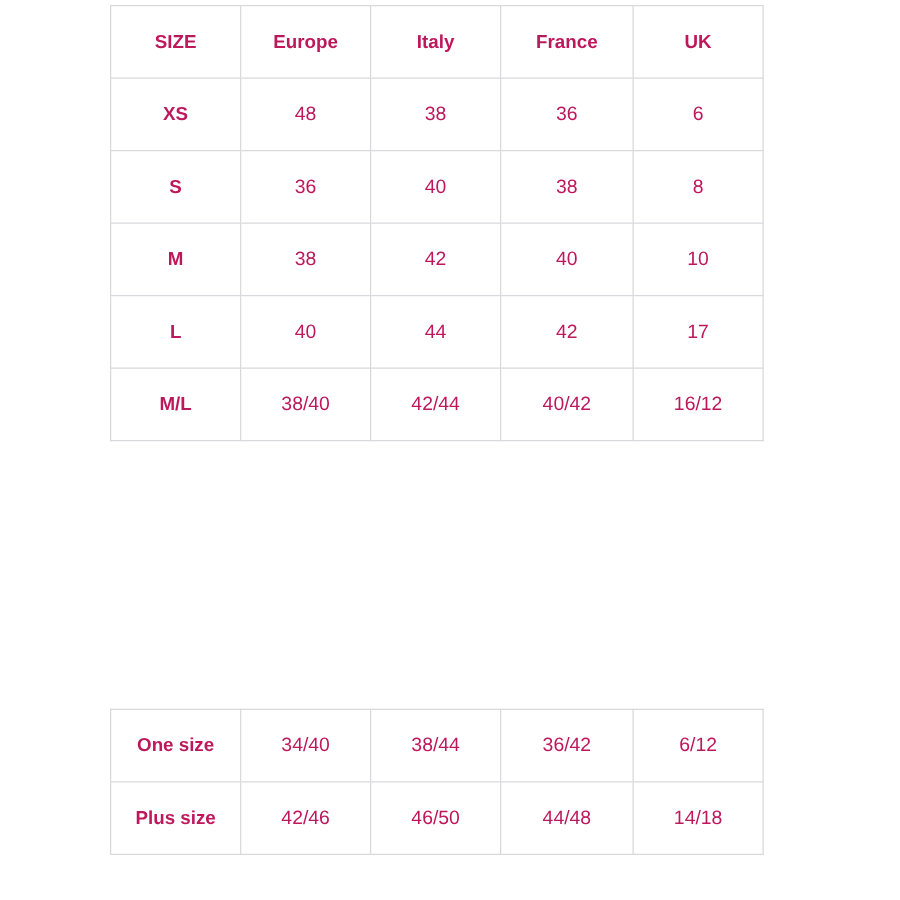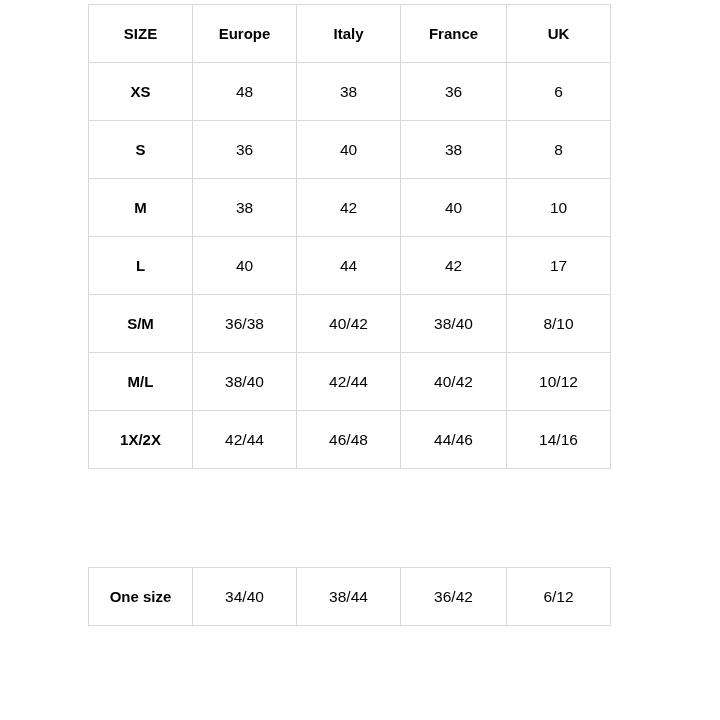--- a/index.html
+++ b/index.html
@@ -28,21 +28,21 @@
   table.size-table {
     border-collapse: collapse;
     width: 522px;
     table-layout: fixed;
   }
   table.size-table td, table.size-table th {
     border: 1px solid #d9d9dd;
     height: 57px;
     text-align: center;
     vertical-align: middle;
-    color: #000000;
+    color: #be185d;
     font-size: 15.5px;
     font-weight: 400;
     padding: 0;
   }
   table.size-table th {
     font-weight: 700;
     font-size: 15px;
   }
   table.size-table td.label-cell {
     font-weight: 700;
@@ -103,39 +103,25 @@
           <td>10</td>
         </tr>
         <tr>
           <td class="label-cell">L</td>
           <td>40</td>
           <td>44</td>
           <td>42</td>
           <td>17</td>
         </tr>
         <tr>
-          <td class="label-cell">S/M</td>
-          <td>36/38</td>
-          <td>40/42</td>
-          <td>38/40</td>
-          <td>8/10</td>
-        </tr>
-        <tr>
           <td class="label-cell">M/L</td>
           <td>38/40</td>
           <td>42/44</td>
           <td>40/42</td>
-          <td>10/12</td>
-        </tr>
-        <tr>
-          <td class="label-cell">1X/2X</td>
-          <td>42/44</td>
-          <td>46/48</td>
-          <td>44/46</td>
-          <td>14/16</td>
+          <td>16/12</td>
         </tr>
       </tbody>
     </table>
   </div>
 
   <div class="table-wrap" id="secondary-table-wrap">
     <table class="size-table" id="secondary-table">
       <colgroup>
         <col class="c0">
           <col class="c1">
@@ -144,17 +130,24 @@
           <col class="c4">
       </colgroup>
       <tbody>
         <tr>
           <td class="label-cell">One size</td>
           <td>34/40</td>
           <td>38/44</td>
           <td>36/42</td>
           <td>6/12</td>
         </tr>
+        <tr>
+          <td class="label-cell">Plus size</td>
+          <td>42/46</td>
+          <td>46/50</td>
+          <td>44/48</td>
+          <td>14/18</td>
+        </tr>
       </tbody>
     </table>
   </div>
 
 </div>
 
 </body></html>

